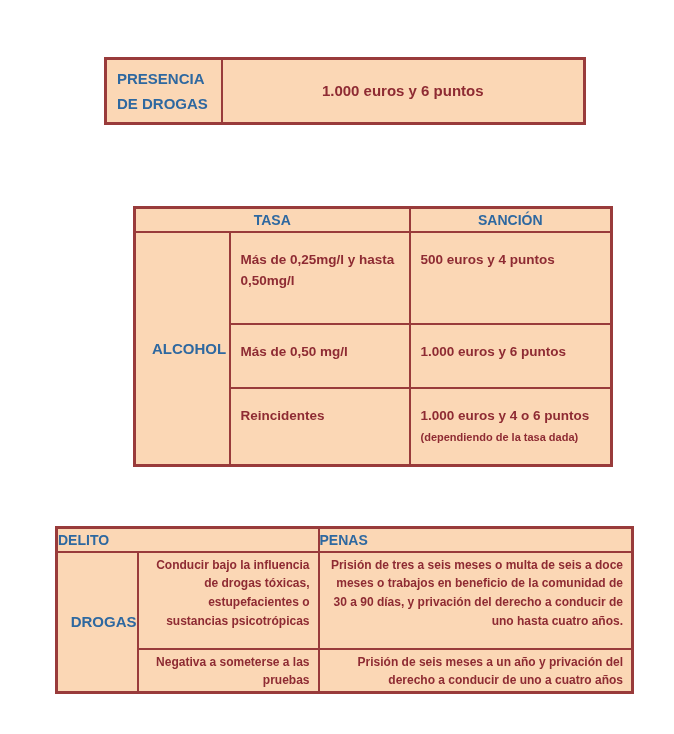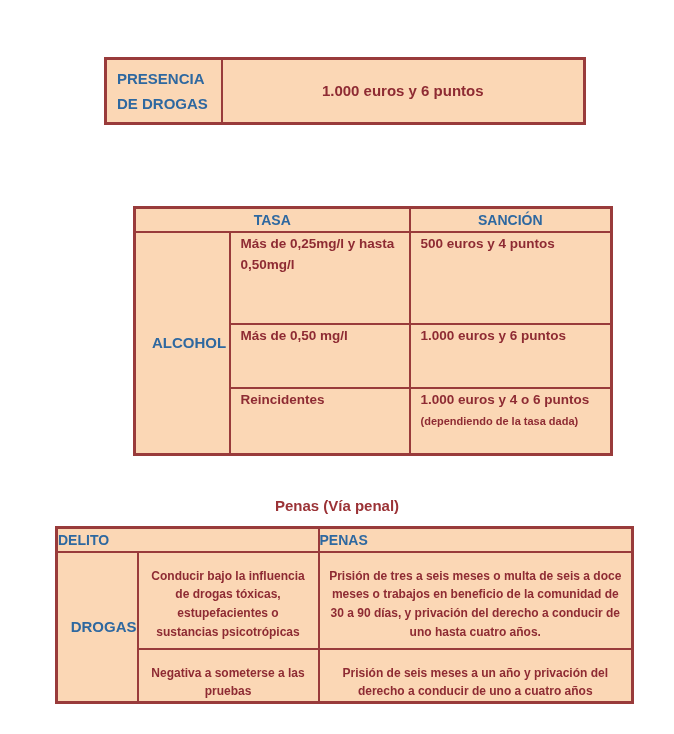--- a/index.html
+++ b/index.html
@@ -43,36 +43,36 @@
   
   #alcohol-table { left:105px; top:206px; width:477px;margin-left:28px; }
   #alcohol-table th {
     height:24px; font-size:14px; text-align:center; vertical-align:middle;
   }
   .alcohol-hdr {
     vertical-align:middle; text-align:left; padding-left:16px; font-size:15px;
   }
   #alcohol-table td.cell {
     vertical-align:top; text-align:left;
-    padding:0 10px; font-size:13.5px; line-height:1.6;
+    padding:16px 10px; font-size:13.5px; line-height:1.6;
   }
   tr.row-a td.cell { height:92px; padding-top:16px; }
   tr.row-b td.cell { height:64px; padding-top:15px; }
   tr.row-c td.cell { height:67px; padding-top:4px;  }
   .note { font-size:11px; }
 
   
   #penal-table { left:55px; top:526px; width:576px; }
   #penal-table th {
     height:24px; font-size:14px; text-align:left; vertical-align:middle;
   }
   .drogas-hdr { vertical-align:middle; text-align:right; font-size:15px; }
   #penal-table td.cell {
-    vertical-align:top; text-align:center;
-    padding:14px 8px 0 8px; font-size:12px; line-height:1.58;
+    vertical-align:top; text-align:right;
+    padding:3px 8px 0 8px; font-size:12px; line-height:1.58;
   }
   tr.prow-a td.cell { height:97px; }
   tr.prow-b td.cell { height:44px; }
 </style>
 </head>
 <body>
 
 <div class="page">
 
 
@@ -109,21 +109,20 @@
       <td class="maroon cell">Más de 0,50 mg/l</td>
       <td class="maroon cell">1.000 euros y 6 puntos</td>
     </tr>
     <tr class="row-c">
       <td class="maroon cell">Reincidentes</td>
       <td class="maroon cell"><span>1.000 euros y 4 o 6 puntos</span> <span class="note">(dependiendo de la tasa dada)</span></td>
     </tr>
   </tbody>
     </table>
 
-  <div class="title" id="penal-title">Penas (Vía penal)</div>
 
   <table class="tbl" id="penal-table">
     <colgroup>
         <col style="width:81px">
         <col style="width:181px">
         <col style="width:314px">
       </colgroup>
     <tbody>
         <tr>
       <th class="blue" colspan="2">DELITO</th>

